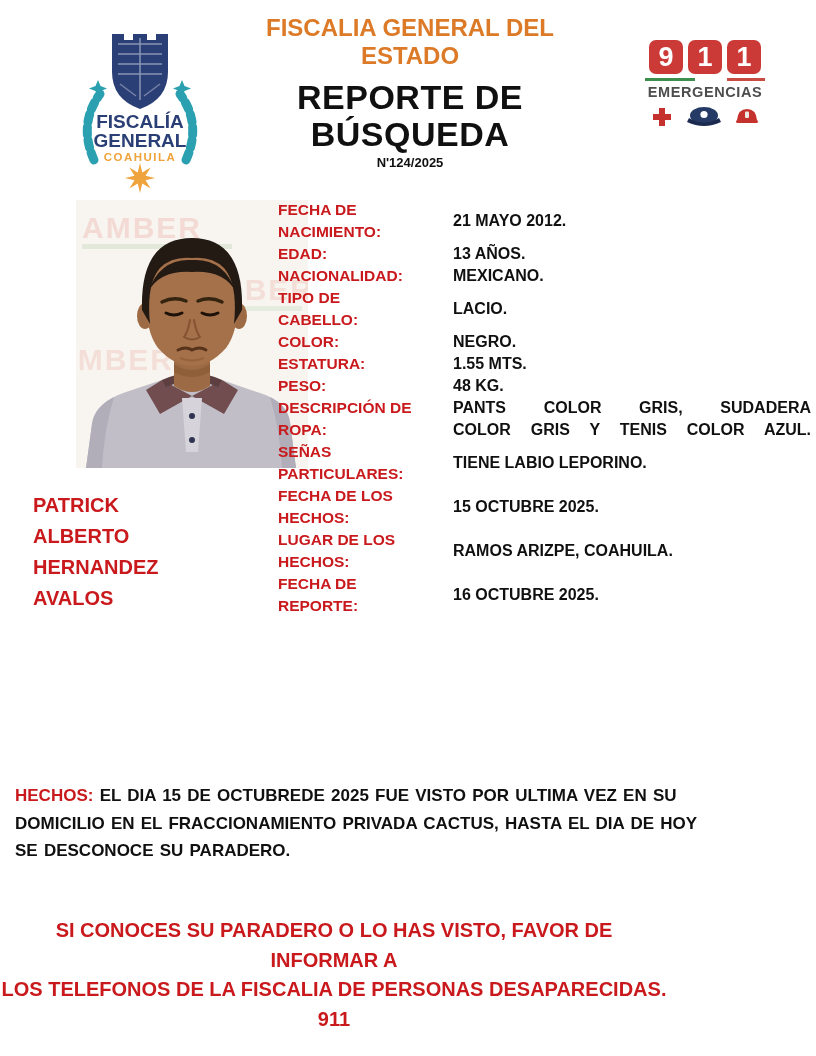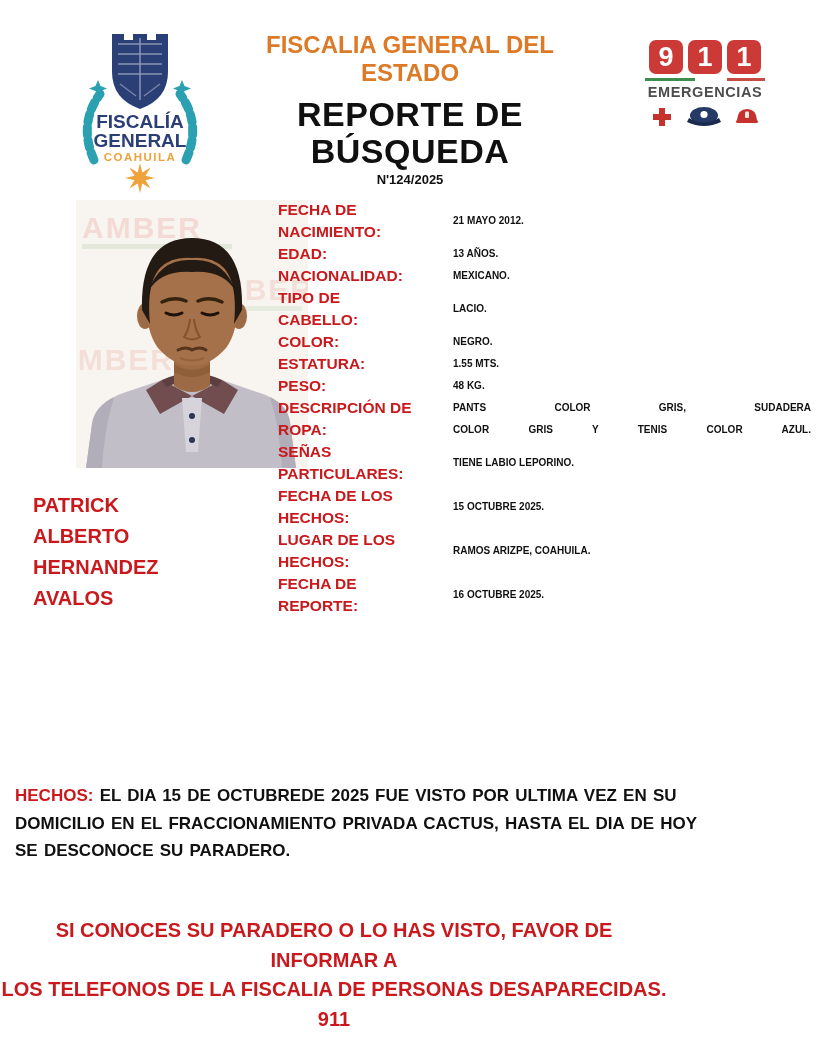--- a/index.html
+++ b/index.html
@@ -4,21 +4,21 @@
 <style>
   * { margin:0; padding:0; box-sizing:border-box; }
   html,body { background:#ffffff; }
   body { font-family:"Liberation Sans", sans-serif; }
   .page {
     position:relative; width:816px; height:1056px; background:#fff;
     overflow:hidden; margin:0 auto;
   }
 
   
-  .header-center { position:absolute; left:228px; top:31px; width:364px; text-align:center; }
+  .header-center { position:absolute; left:228px; top:14px; width:364px; text-align:center; }
   .agency-name  { color:#DC7A27; font-size:24px; font-weight:bold; line-height:28px; }
   .report-title { color:#101010; font-size:34px; font-weight:bold; line-height:37px; margin-top:9px; letter-spacing:.5px; }
   .report-number{ color:#101010; font-size:13px; font-weight:bold; margin-top:2px; }
 
   .logo-fiscalia { position:absolute; left:72px; top:28px; width:136px; height:168px; }
 
   .logo-911 { position:absolute; left:645px; top:40px; width:120px; text-align:center; }
   .squares  { display:flex; gap:5px; justify-content:center; }
   .sq { width:34px; height:34px; background:#CB3A36; border-radius:7px; color:#fff;
         font-weight:bold; font-size:27px; line-height:34px; text-align:center; }
@@ -32,21 +32,21 @@
   
   .photo-block { position:absolute; left:33px; top:200px; width:232px; height:268px;padding-left:43px; }
   .name-block  { position:absolute; left:33px; top:490px; width:232px; 
                  color:#C9191C; font-weight:bold; font-size:20px; line-height:31px; }
 
   
   .fields { position:absolute; left:278px; top:199px; width:533px; }
   .frow { display:flex; align-items:center; }
   .lbl { flex:0 0 146px; margin-right:29px; color:#C9191C; font-weight:bold;
          font-size:15.5px; line-height:22px; }
-  .val { flex:1; color:#101010; font-weight:bold; font-size:10px; line-height:22px;
+  .val { flex:1; color:#101010; font-weight:bold; font-size:16px; line-height:22px;
          white-space:pre-line; }
   .val.justify { text-align:justify; text-align-last:justify; }
 
   
   .hechos { position:absolute; left:15px; top:782px; width:786px;
             font-size:17px; font-weight:bold; line-height:27.5px; color:#101010;
             text-align:justify; white-space:pre-wrap; word-spacing:1.5px; }
   .hechos-label { color:#C9191C; }
 
   

